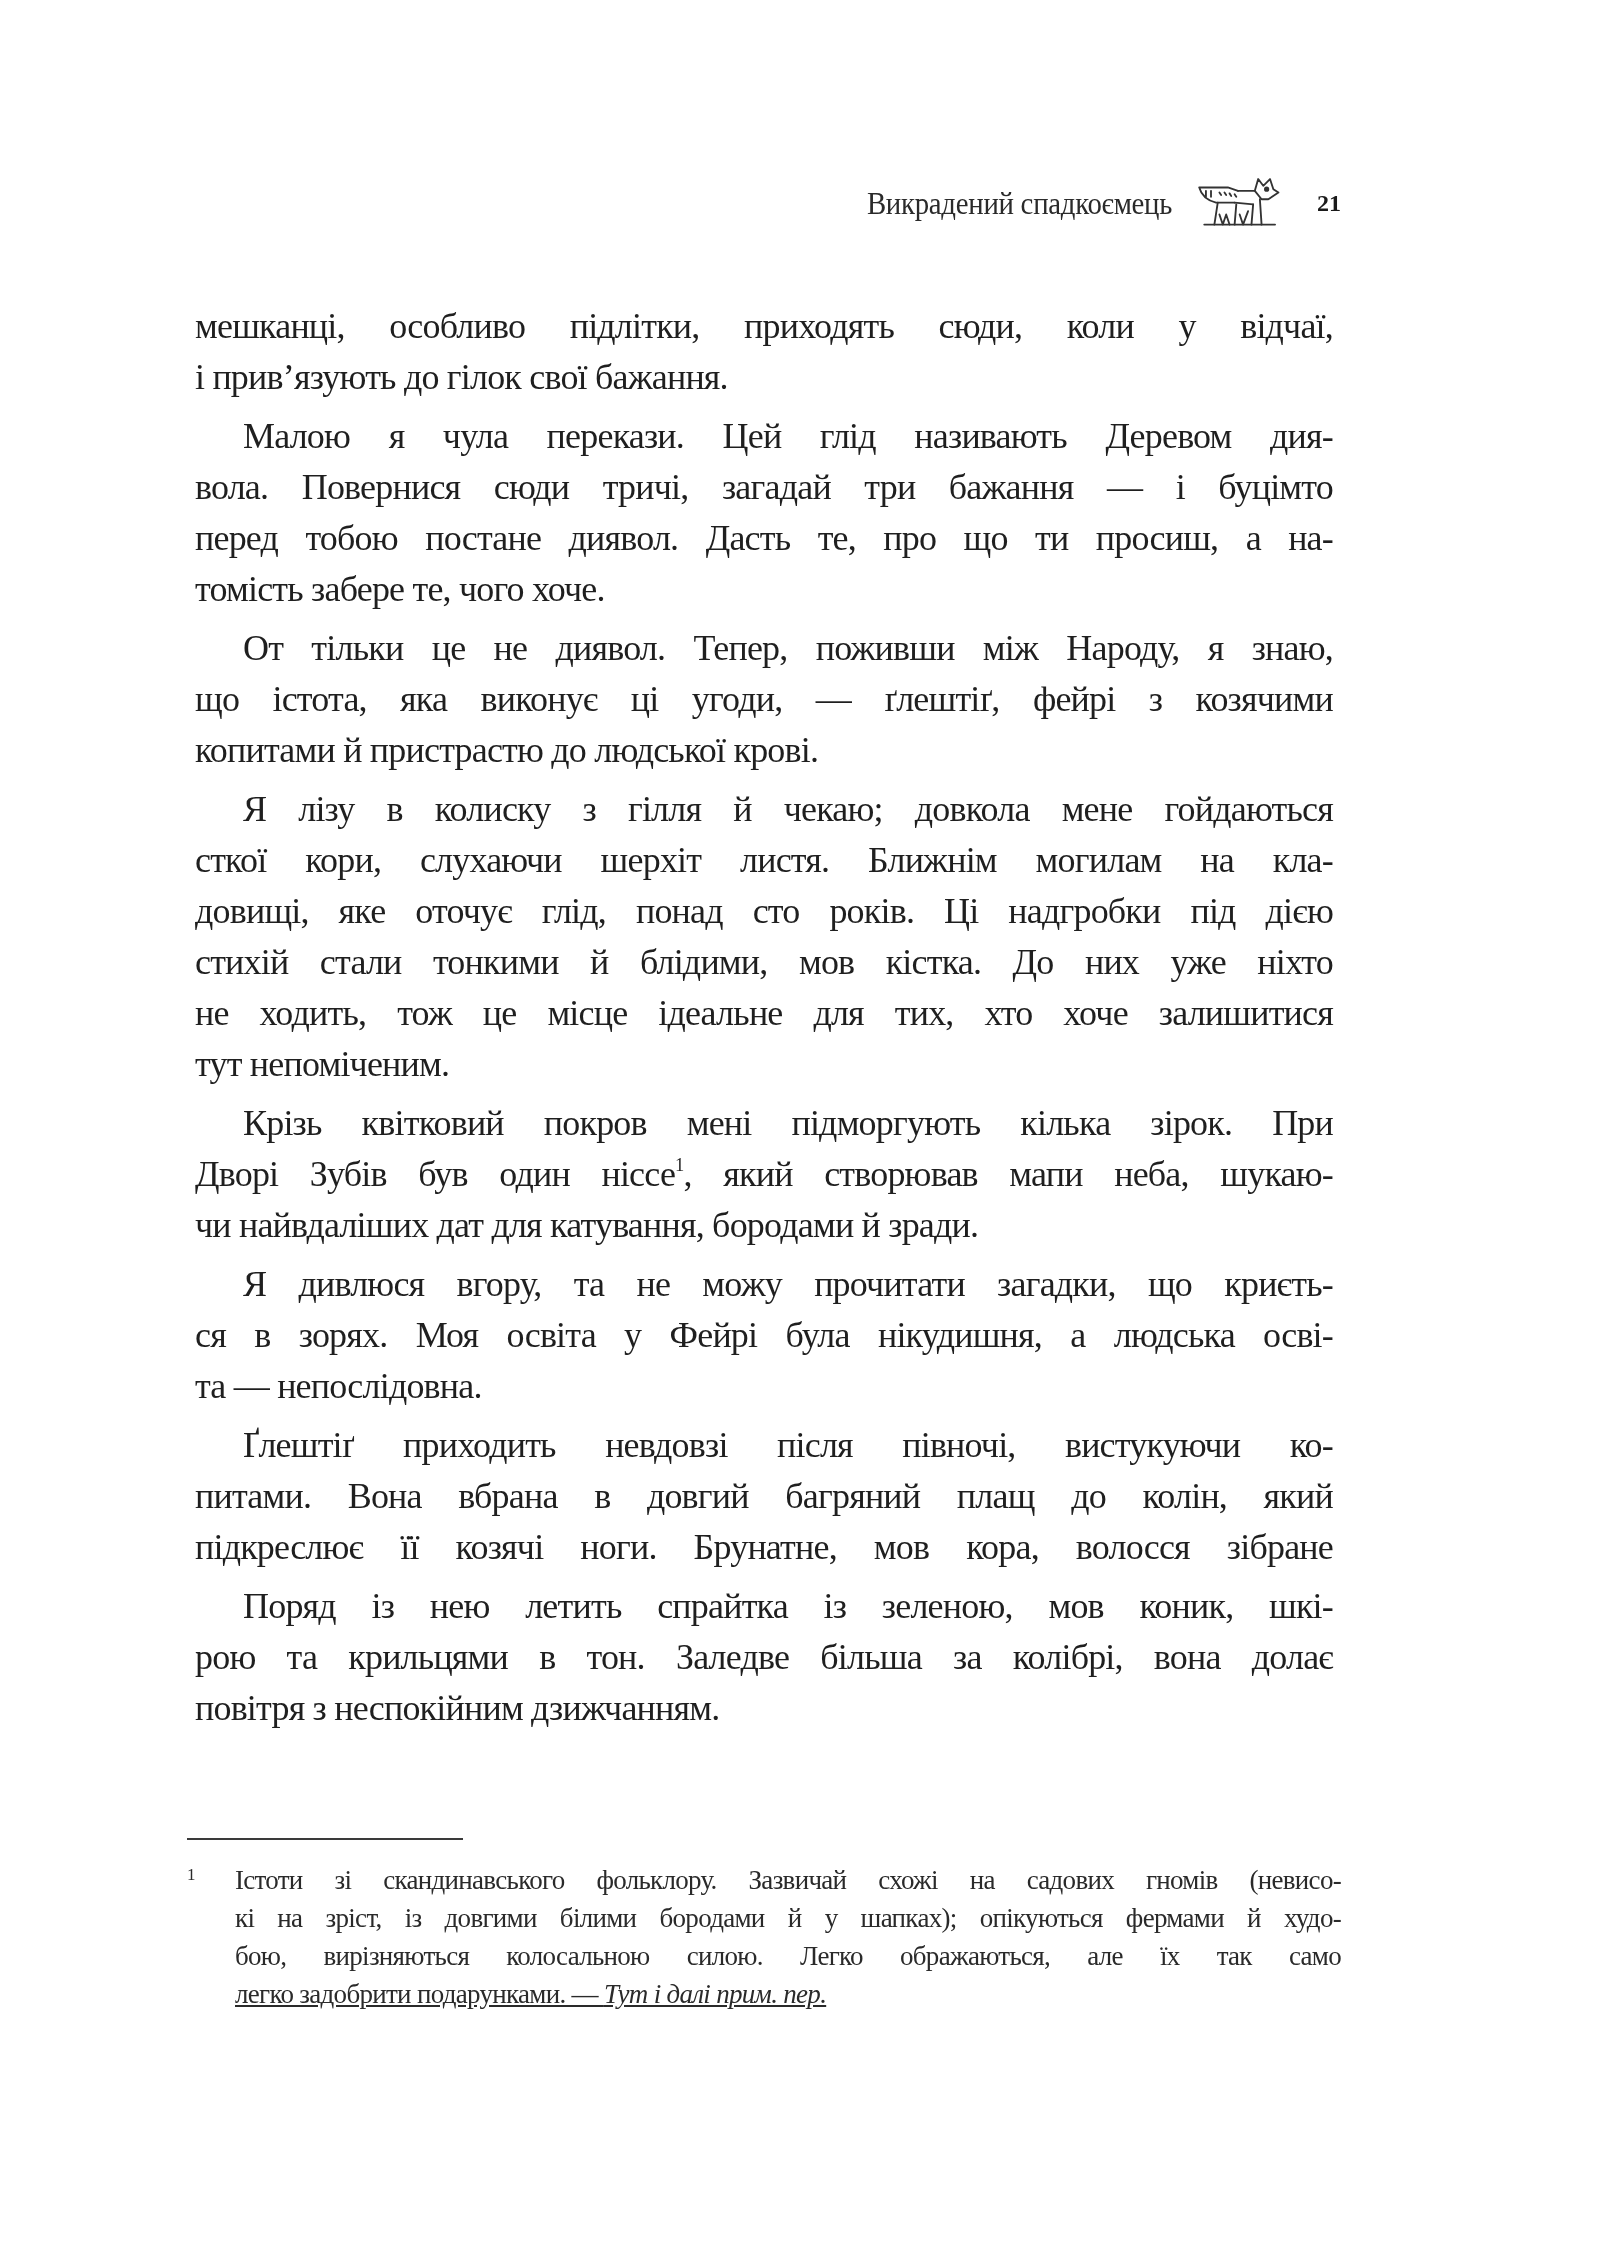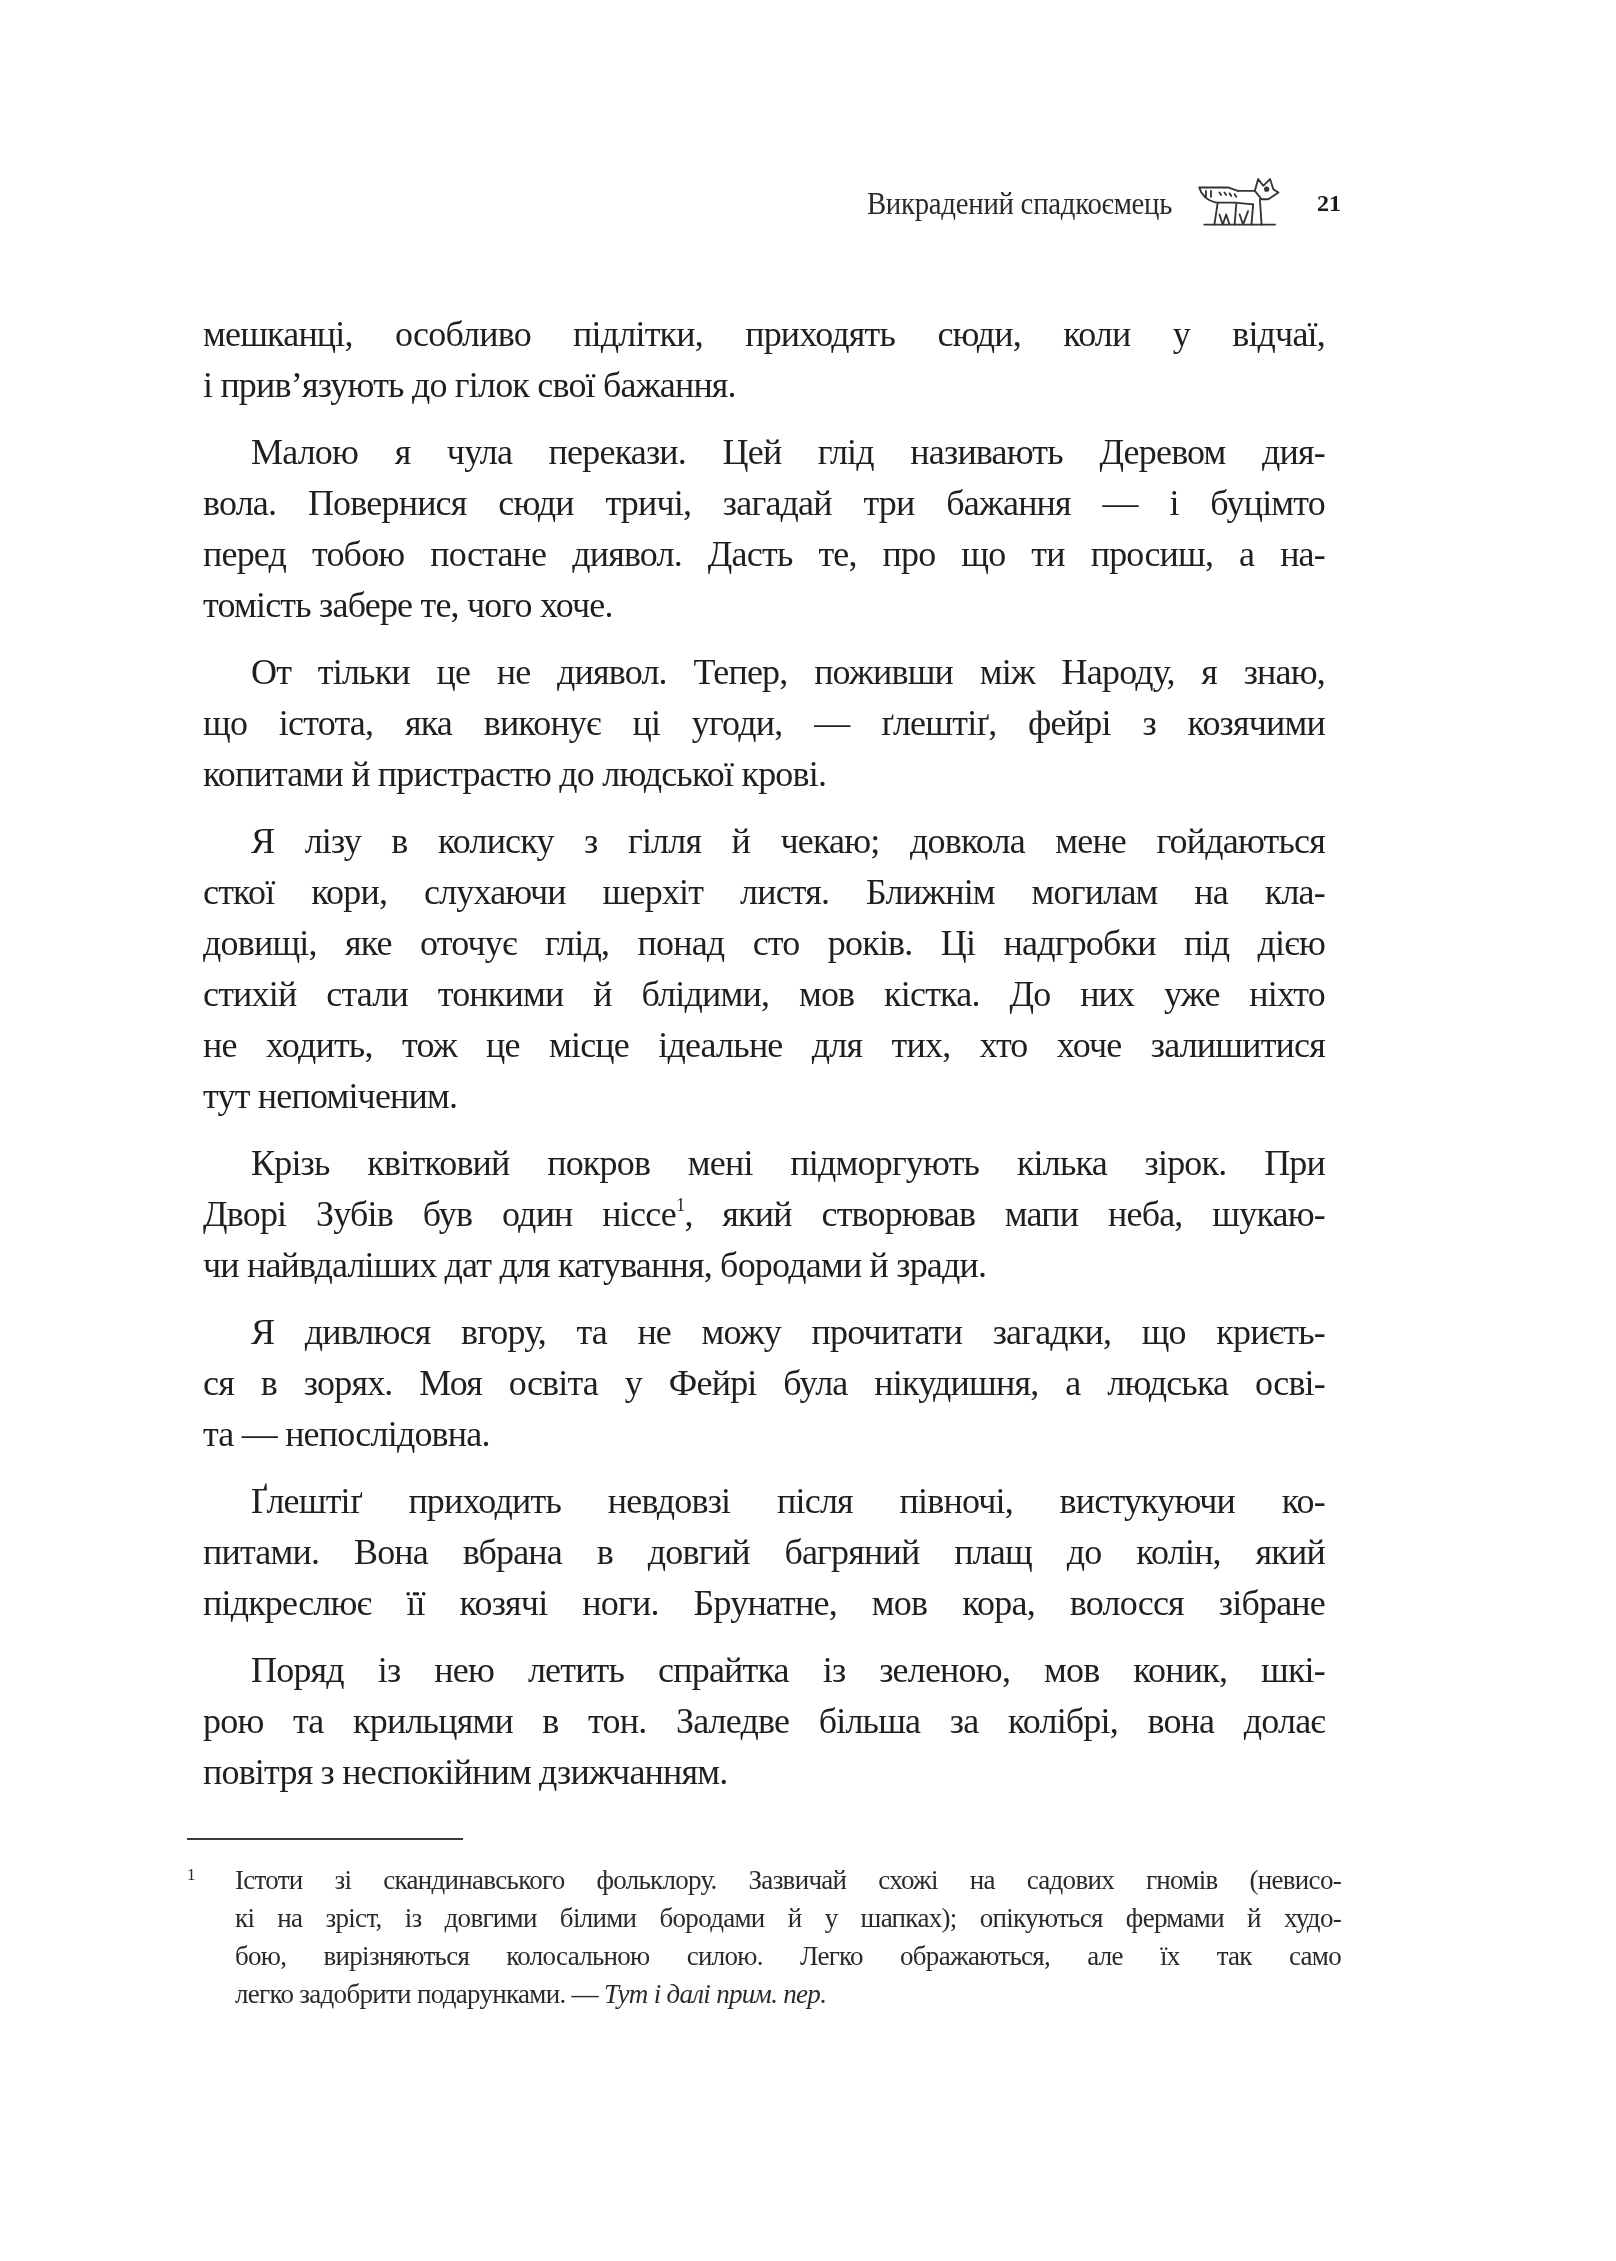--- a/index.html
+++ b/index.html
@@ -53,21 +53,21 @@
     }
     .body-text {
       position: absolute;
       top: 293px;
       left: 0;
       width: 1154px;
       font-size: 36px;
       line-height: 51px;
     }
     .body-text p {
-      margin: 16px;
+      margin: 8px;
       text-align: justify;
       text-align-last: left;
       hyphens: manual;
     }
     .line {
       display: block;
       white-space: nowrap;
       text-align: justify;
       text-align-last: justify;
       letter-spacing: -0.8px;
@@ -111,20 +111,21 @@
     }
     .footnote .fn-line {
       display: block;
       white-space: nowrap;
       text-align: justify;
       text-align-last: justify;
       letter-spacing: -0.7px;
     }
     .footnote .fn-line.last {
       text-align-last: left;
+      text-decoration: underline;
     }
     .footnote em {
       font-style: italic;
     }
   </style>
 </head>
 <body>
 
 <div class="page">
 

